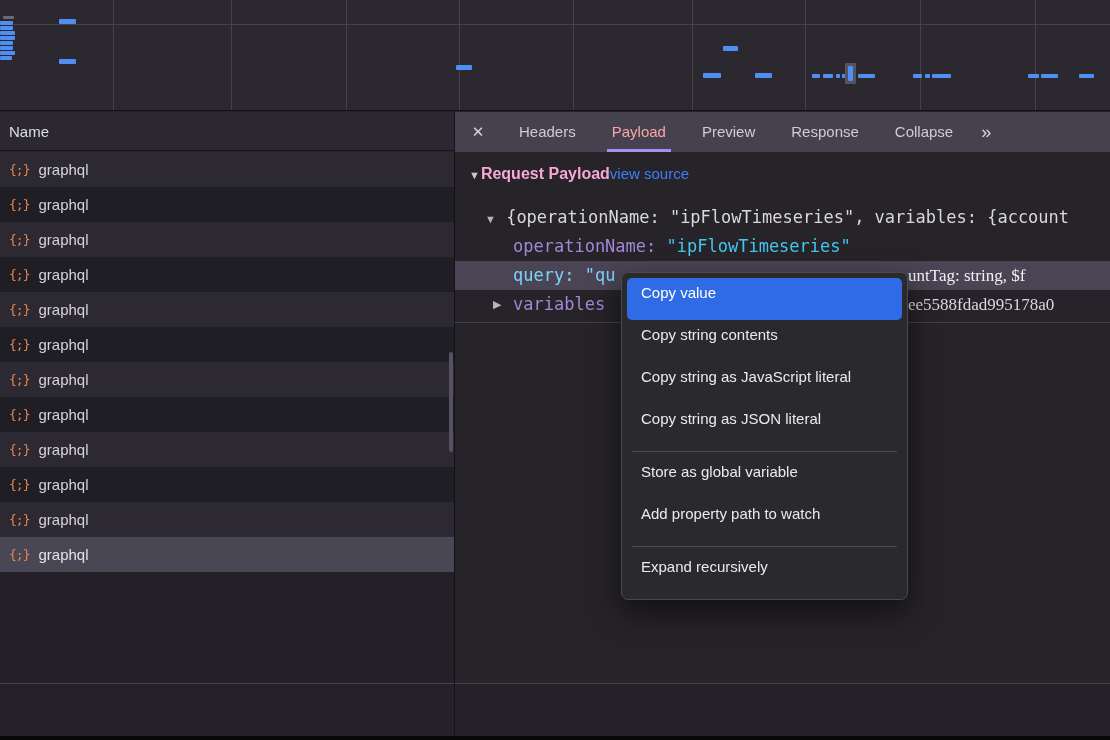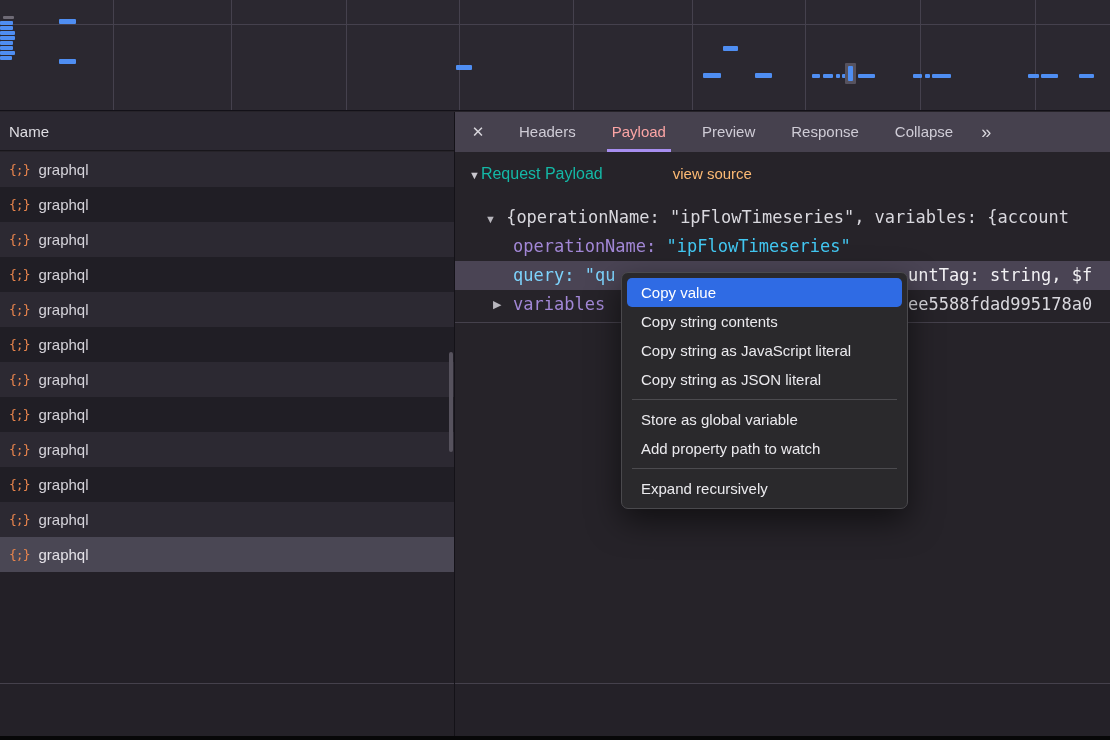--- a/index.html
+++ b/index.html
@@ -32,46 +32,46 @@
   .row.even{background:#201e25}
   .row.selected{background:#4a4754;color:#e4e2e8;}
   .json-icon{color:#e9854d;font-family:"DejaVu Sans Mono",monospace;font-size:13px;letter-spacing:-1px;}
   .left-below{position:absolute;left:0;top:572px;width:454px;height:111px;background:#232027;}
   .scroll-thumb{position:absolute;left:449px;top:352px;width:4px;height:100px;background:#56525d;border-radius:2px;}
 
   
   .details{position:absolute;left:455px;top:152px;width:655px;height:531px;background:#262329;}
   .payload-header{position:absolute;left:14px;top:13px;display:flex;align-items:baseline;}
   .sec-tri{font-size:11px;color:#c9c7ce;margin-right:1px;}
-  .sec-title{font-size:16px;font-weight:normal;color:#14b8a6;}
-  .view-source{margin-left:70px;font-size:15px;color:#fdba74;}
+  .sec-title{font-size:16px;font-weight:bold;color:#f9a8d4;}
+  .view-source{font-size:15px;color:#3b82f6;}
   .t-row{position:absolute;left:0;width:655px;height:29px;line-height:29px;white-space:pre;
          font-family:"DejaVu Sans Mono",monospace;font-size:17px;color:#d9d8de;box-sizing:border-box;}
   .t-row .tri{font-family:"Liberation Sans",sans-serif;font-size:11px;color:#b8b6bd;}
   .row-preview{top:51px;padding-left:30px;}
   .row-opname{top:80px;padding-left:58px;}
   .row-query{top:109px;padding-left:58px;background:#4a4454;color:#f2f1f4;}
   .row-vars{top:138px;padding-left:58px;}
   .row-vars .tri{position:absolute;left:38px;}
-  .frag-right{position:absolute;left:453px;top:0;}
+  .frag-right{position:absolute;left:453px;top:0;font-family:Liberation Serif, serif;}
   .key{color:#a287d6;} .str{color:#42c7f1;}
   .row-query .key,.row-query .str{color:#7dd3fc;}
   .section-border{position:absolute;left:0;top:170px;width:655px;height:1px;background:#45414c;}
 
   
   .footer-line{position:absolute;left:0;top:683px;width:1110px;height:1px;background:#45414c;}
   .footer{position:absolute;left:0;top:684px;width:1110px;height:52px;background:#242128;}
   .bottom-strip{position:absolute;left:0;top:736px;width:1110px;height:4px;background:#070708;}
   .divider{position:absolute;left:454px;top:112px;width:1px;height:624px;background:#141218;}
 
   
   .menu{position:absolute;left:621px;top:272px;width:287px;background:#2a292c;
         border:1px solid #4a494d;border-radius:7px;box-shadow:0 12px 32px rgba(0,0,0,.55);
         padding:5px 0;z-index:50;box-sizing:border-box;font-size:15px;color:#ebeaee;}
-  .menu-item{height:29px;line-height:29px;padding:0 14px;margin:0 5px;border-radius:5px;white-space:nowrap;}
+  .menu-item{height:42px;line-height:29px;padding:0 14px;margin:0 5px;border-radius:5px;white-space:nowrap;}
   .menu-item.highlighted{background:#2f6be4;color:#ffffff;}
   .menu-sep{height:1px;background:#4c4b4f;margin:5px 10px;}
 </style>
 </head>
 <body>
 
 <div class="stage">
 
   <div class="overview">
     <div class="ov-hline"></div>

